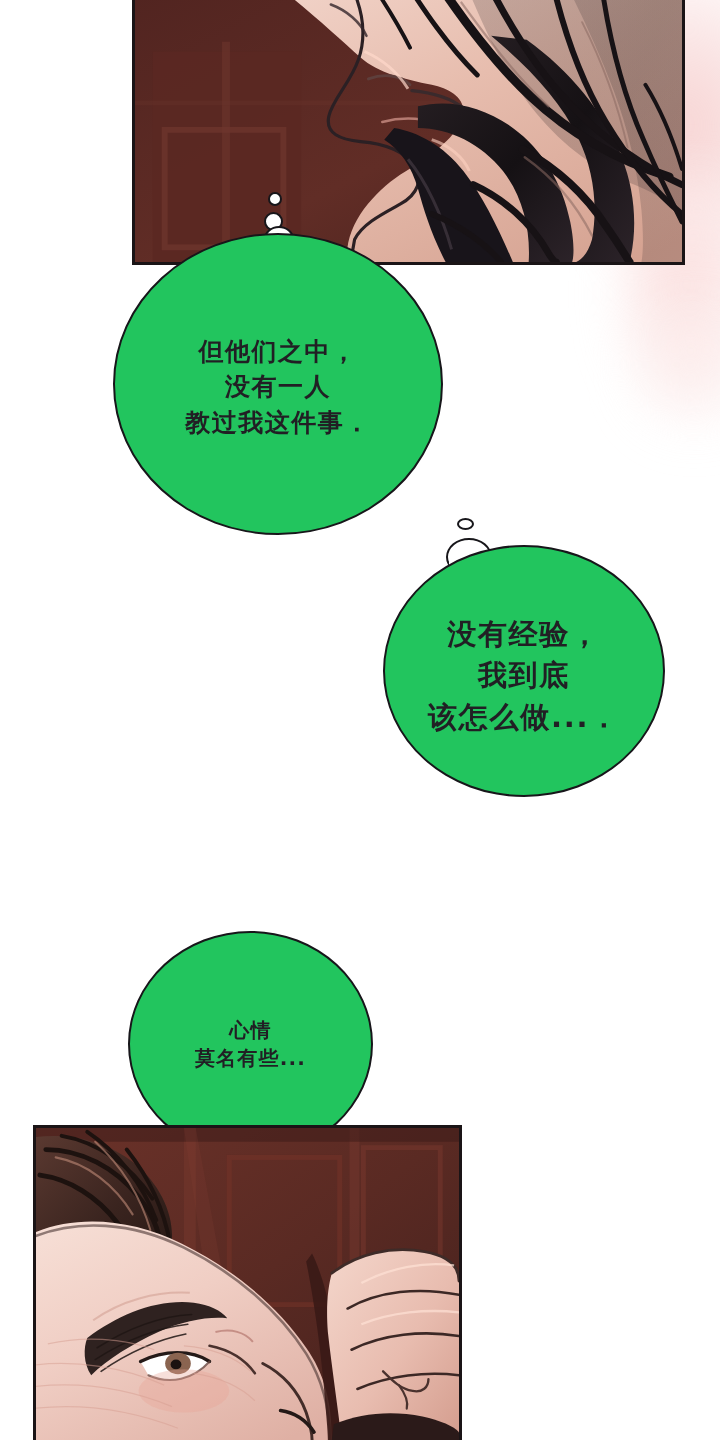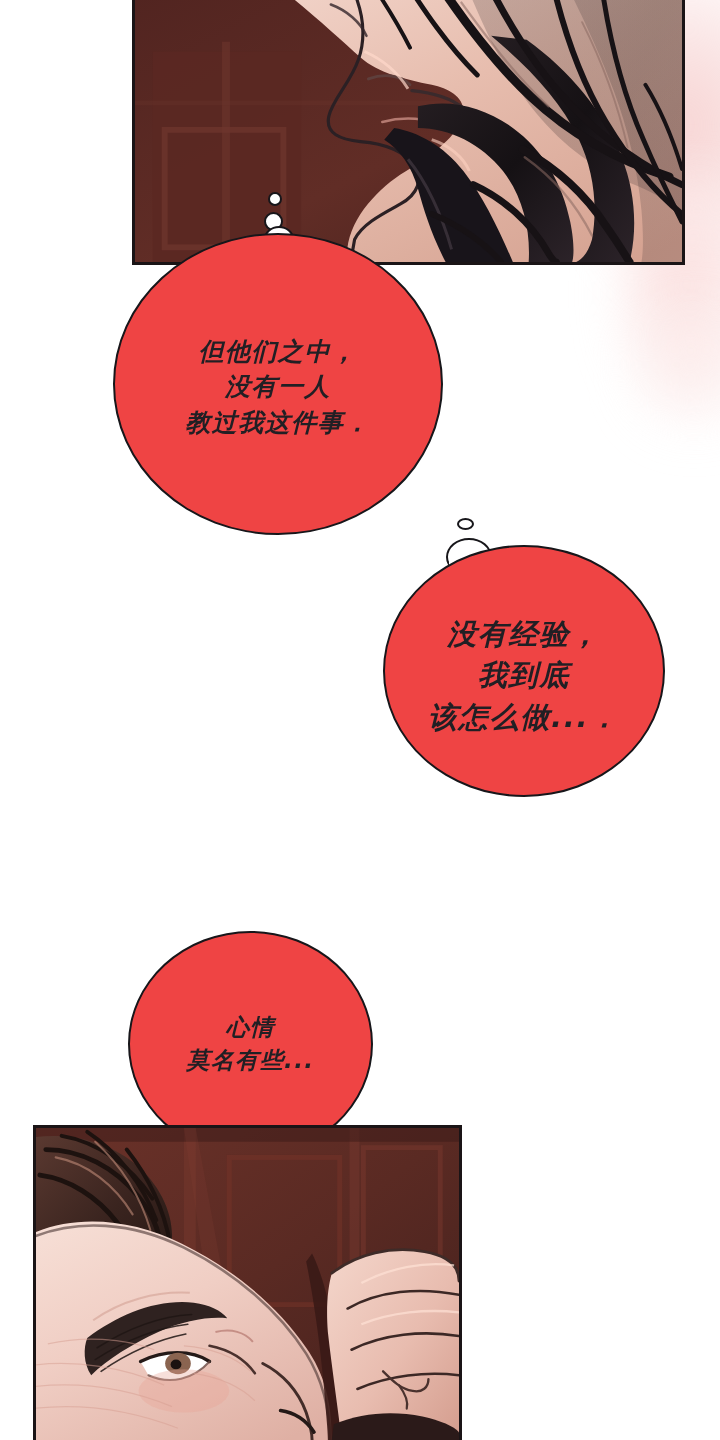--- a/index.html
+++ b/index.html
@@ -51,28 +51,27 @@
     left: 132px; top: -20px; width: 553px; height: 285px;
   }
   #panel-bottom {
     left: 33px; top: 1125px; width: 429px; height: 318px;
   }
   .panel svg { display: block; width: 100%; height: 100%; }
 
   
   .bubble {
     position: absolute;
-    background: #ef4444;
+    background: #22c55e;
     border: 2.5px solid #17161a;
     box-sizing: border-box;
     border-radius: 50%;
     display: flex;
     align-items: center;
     justify-content: center;
-    font-style: italic;
   }
   .bubble-text {
     text-align: center;
     color: #211f24;
     font-weight: 700;
     letter-spacing: 0.06em;
     line-height: 1.42;
     white-space: pre-line;
     user-select: none;
   }
@@ -83,21 +82,21 @@
   #bubble-1 .bubble-text { font-size: 25px; margin-top: 6px; }
 
   #bubble-2 {
     left: 383px; top: 545px; width: 282px; height: 252px;
   }
   #bubble-2 .bubble-text { font-size: 29px; margin-top: 10px; }
 
   #bubble-3 {
     left: 128px; top: 931px; width: 245px; height: 226px;
   }
-  #bubble-3 .bubble-text { font-size: 23px; margin-top: 0px; }
+  #bubble-3 .bubble-text { font-size: 20px; margin-top: 0px; }
 
   
   .bump {
     position: absolute;
     background: #ffffff;
     border: 2.5px solid #17161a;
     box-sizing: border-box;
     border-radius: 50%;
   }
   .bump-mask {

